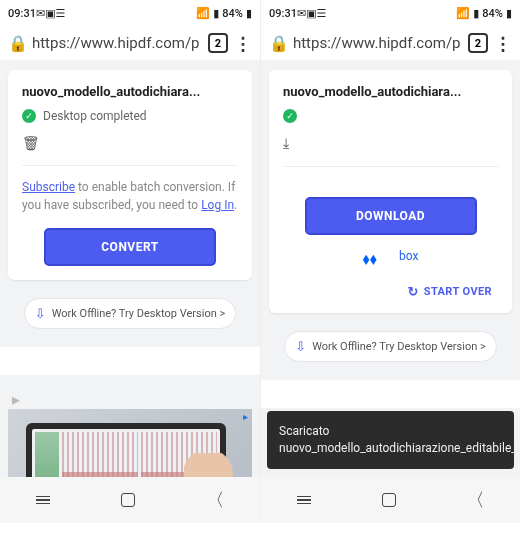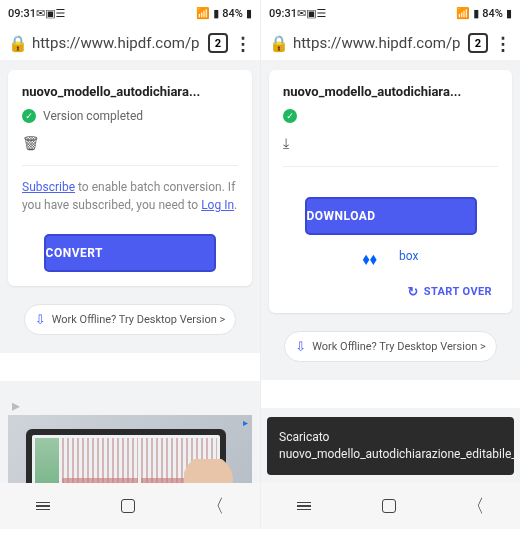--- a/index.html
+++ b/index.html
@@ -18,24 +18,24 @@
   .tabs-badge { width: 20px; height: 20px; border: 2px solid #333; border-radius: 4px; display: flex; align-items: center; justify-content: center; font-size: 11px; font-weight: 700; margin: 0 6px; }
   .menu-dots { font-size: 18px; font-weight: bold; color: #333; }
   
   .page { background: #f2f3f5; padding: 10px 8px; flex: 1; }
   .card { background: #fff; border-radius: 6px; padding: 14px; box-shadow: 0 1px 2px rgba(0,0,0,0.08); }
   .file-title { font-size: 13px; font-weight: 700; color: #222; margin-bottom: 10px; }
   .status-row { display: flex; align-items: center; gap: 7px; font-size: 12px; color: #666; margin-bottom: 10px; }
   .check-icon { width: 14px; height: 14px; background: #1fb85f; border-radius: 50%; display: flex; align-items: center; justify-content: center; color: #fff; font-size: 9px; }
   .trash-icon, .dl-small-icon { font-size: 14px; color: #555; margin-bottom: 8px; display: inline-block; }
   .divider { height: 1px; background: #eee; margin: 6px 0 12px; }
-  .batch-text { font-size: 12px; color: #888; line-height: 1.5; margin-bottom: 20px; }
+  .batch-text { font-size: 12px; color: #888; line-height: 1.5; margin-bottom: 14px; }
   .batch-text a { color: #4d63f0; text-decoration: underline; }
   
-  .btn-primary { width: 80%; margin: 0 auto; display: block; background: #4d5cf0; color: #fff; border: 2px solid #3a47d4; border-radius: 5px; padding: 10px 0; font-size: 12px; font-weight: 700; letter-spacing: .5px; }
+  .btn-primary { width: 80%; margin: 0 auto; display: block; background: #4d5cf0; color: #fff; border: 2px solid #3a47d4; border-radius: 5px; padding: 10px 0; font-size: 12px; font-weight: 700; letter-spacing: .5px; text-align: center; }
   .btn-primary.dl { background: #4d5cf0; }
   
   .cloud-row { display: flex; justify-content: center; gap: 22px; margin-top: 14px; }
   .dropbox-icon { color: #0061fe; font-size: 16px; }
   .box-text { color: #2563eb; font-size: 12px; font-weight: 400; }
   
   .start-over { text-align: right; padding: 16px 6px 0; font-size: 11px; font-weight: 700; color: #4d5cf0; letter-spacing: .4px; display: flex; align-items: center; justify-content: flex-end; gap: 5px; }
   .reload-icon { font-size: 13px; }
   
   .desktop-pill { margin: 18px auto 0; background: #fff; border: 1px solid #e3e4ea; border-radius: 18px; padding: 7px 10px; font-size: 11px; color: #555; display: flex; align-items: center; gap: 6px; width: fit-content; }
@@ -90,21 +90,21 @@
       <span class="url-text">https://www.hipdf.com/p</span>
       <span class="tabs-badge">2</span>
       <span class="menu-dots">⋮</span>
     </div>
 
     <div class="page">
       <div class="card">
         <div class="file-title">nuovo_modello_autodichiara...</div>
         <div class="status-row">
           <span class="check-icon">✓</span>
-          <span>Version completed</span>
+          <span>Desktop completed</span>
         </div>
         <span class="trash-icon">🗑</span>
         <div class="divider"></div>
         <div class="batch-text">
           <a href="#">Subscribe</a><span> to enable batch conversion. If you have subscribed, you need to </span><a href="#">Log In</a><span>.</span>
         </div>
         <div class="btn-primary">CONVERT</div>
       </div>
 
       <div class="desktop-pill">

